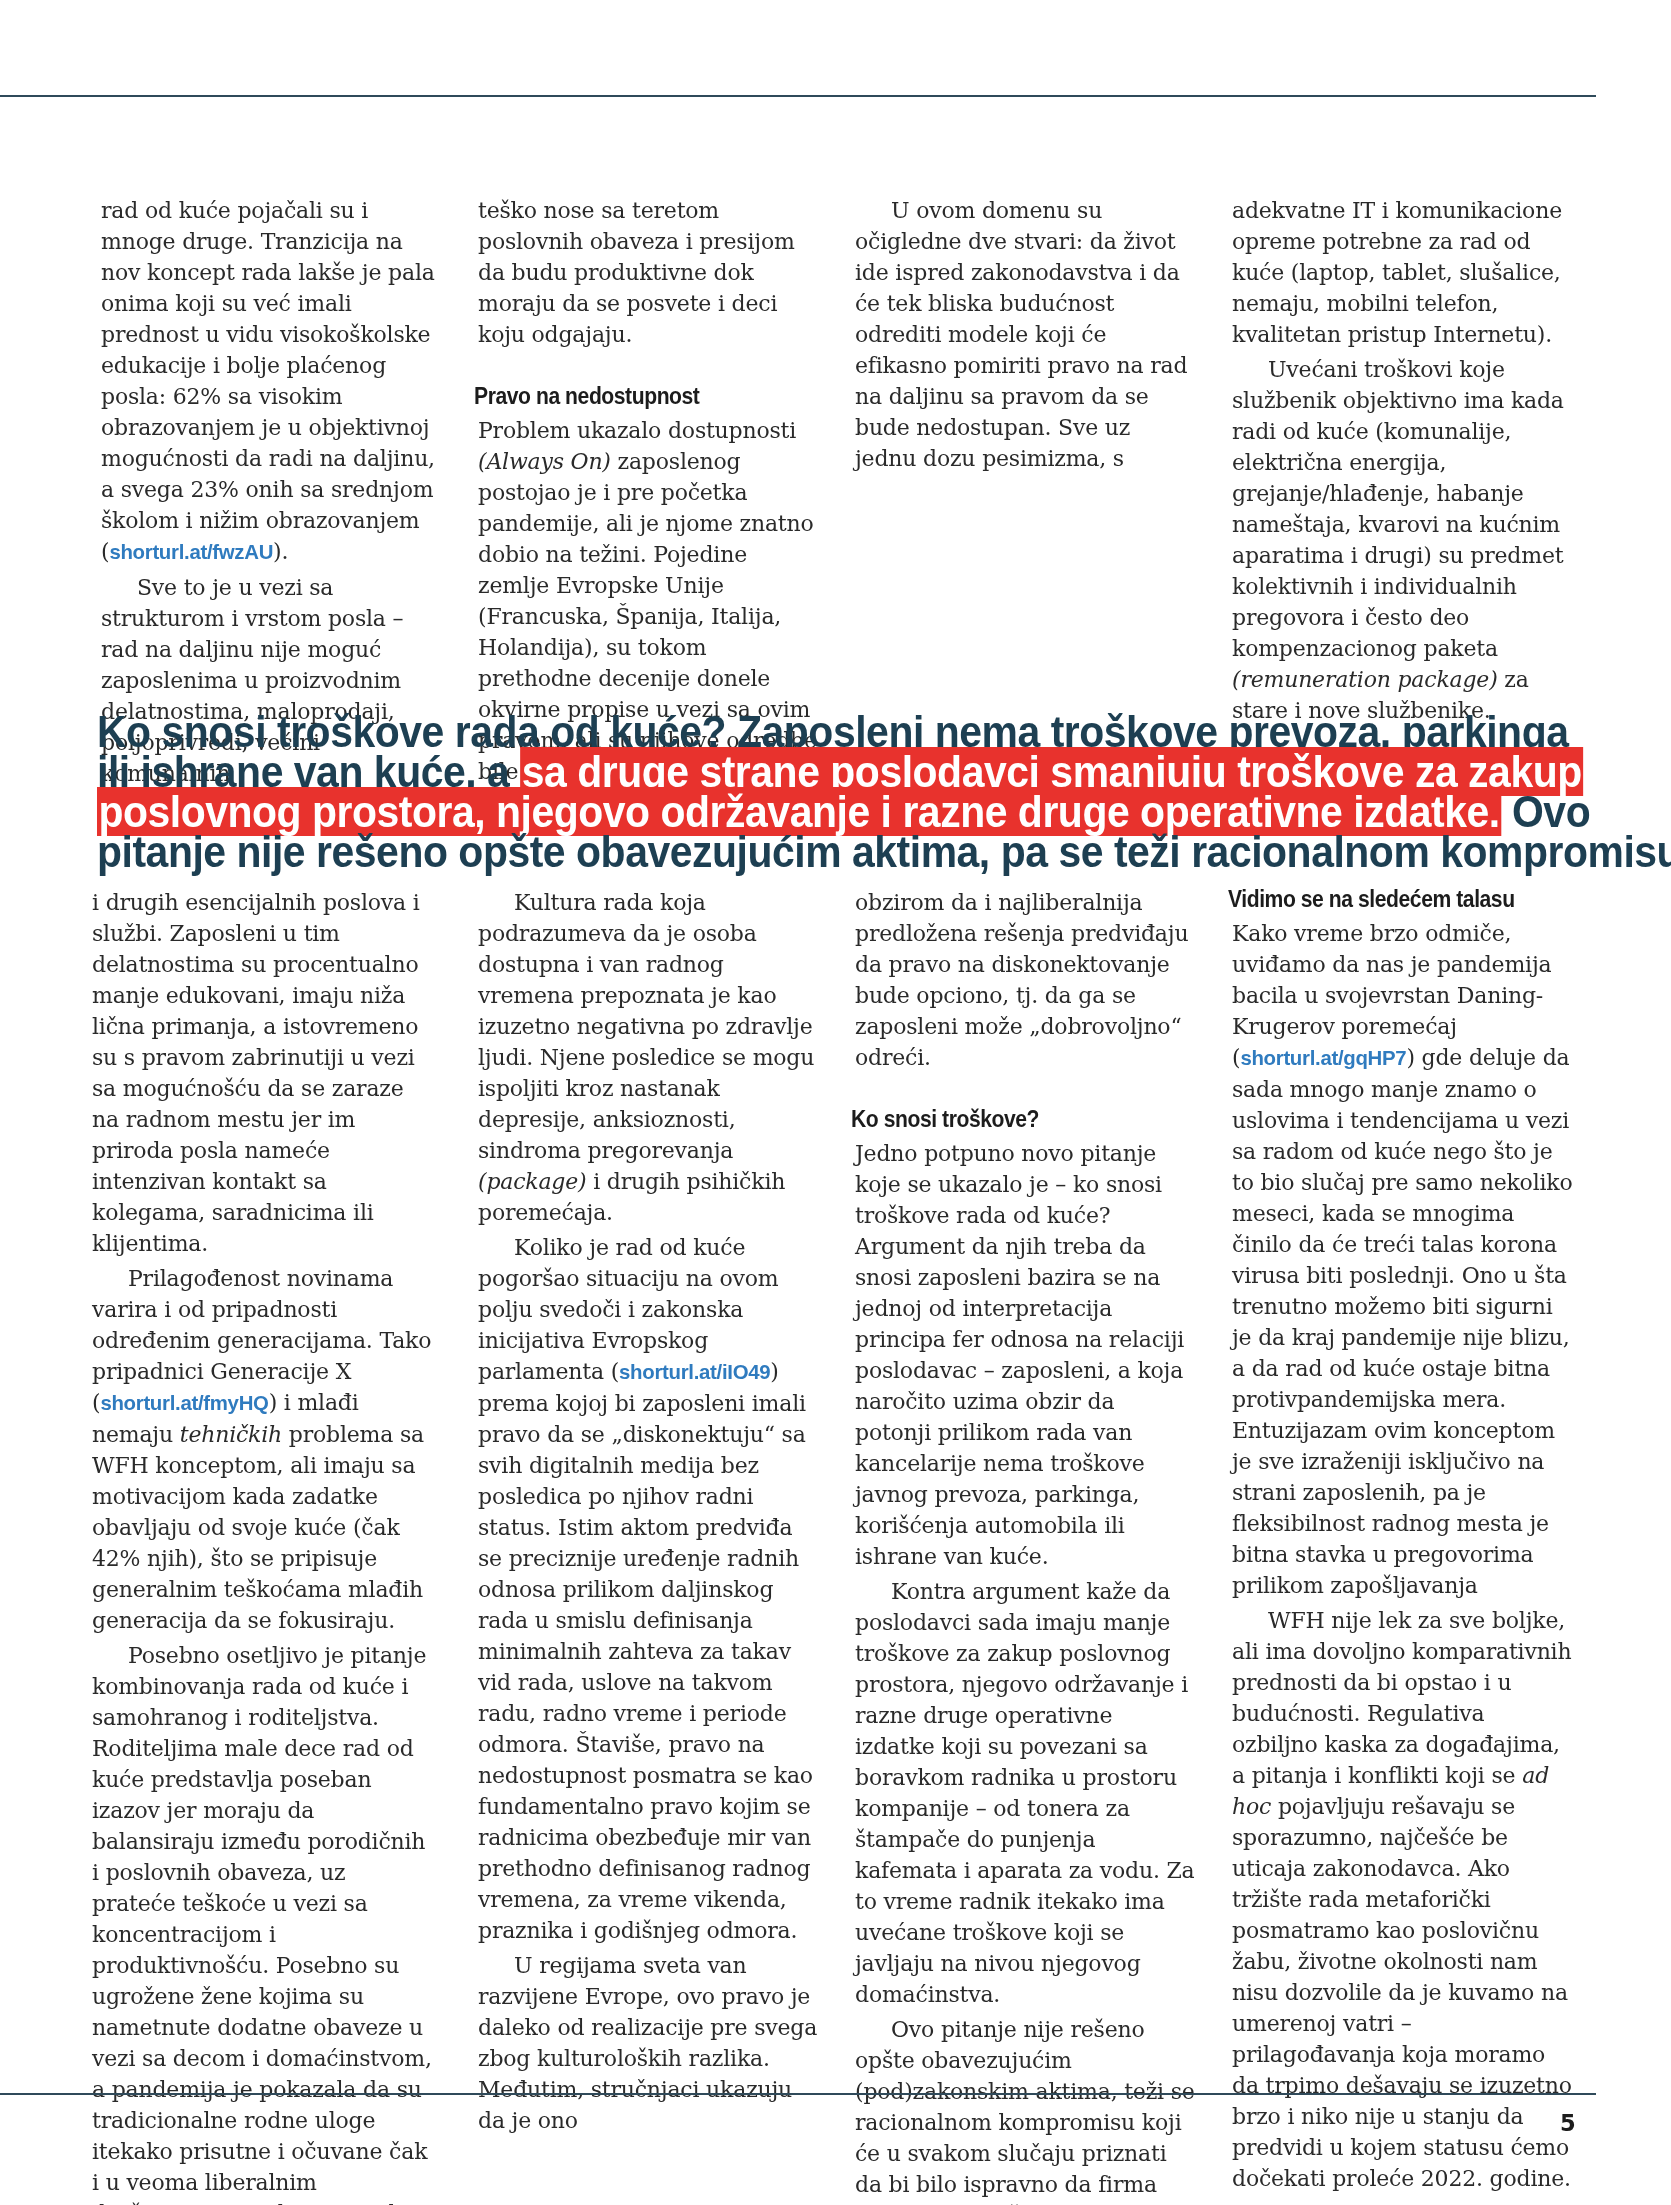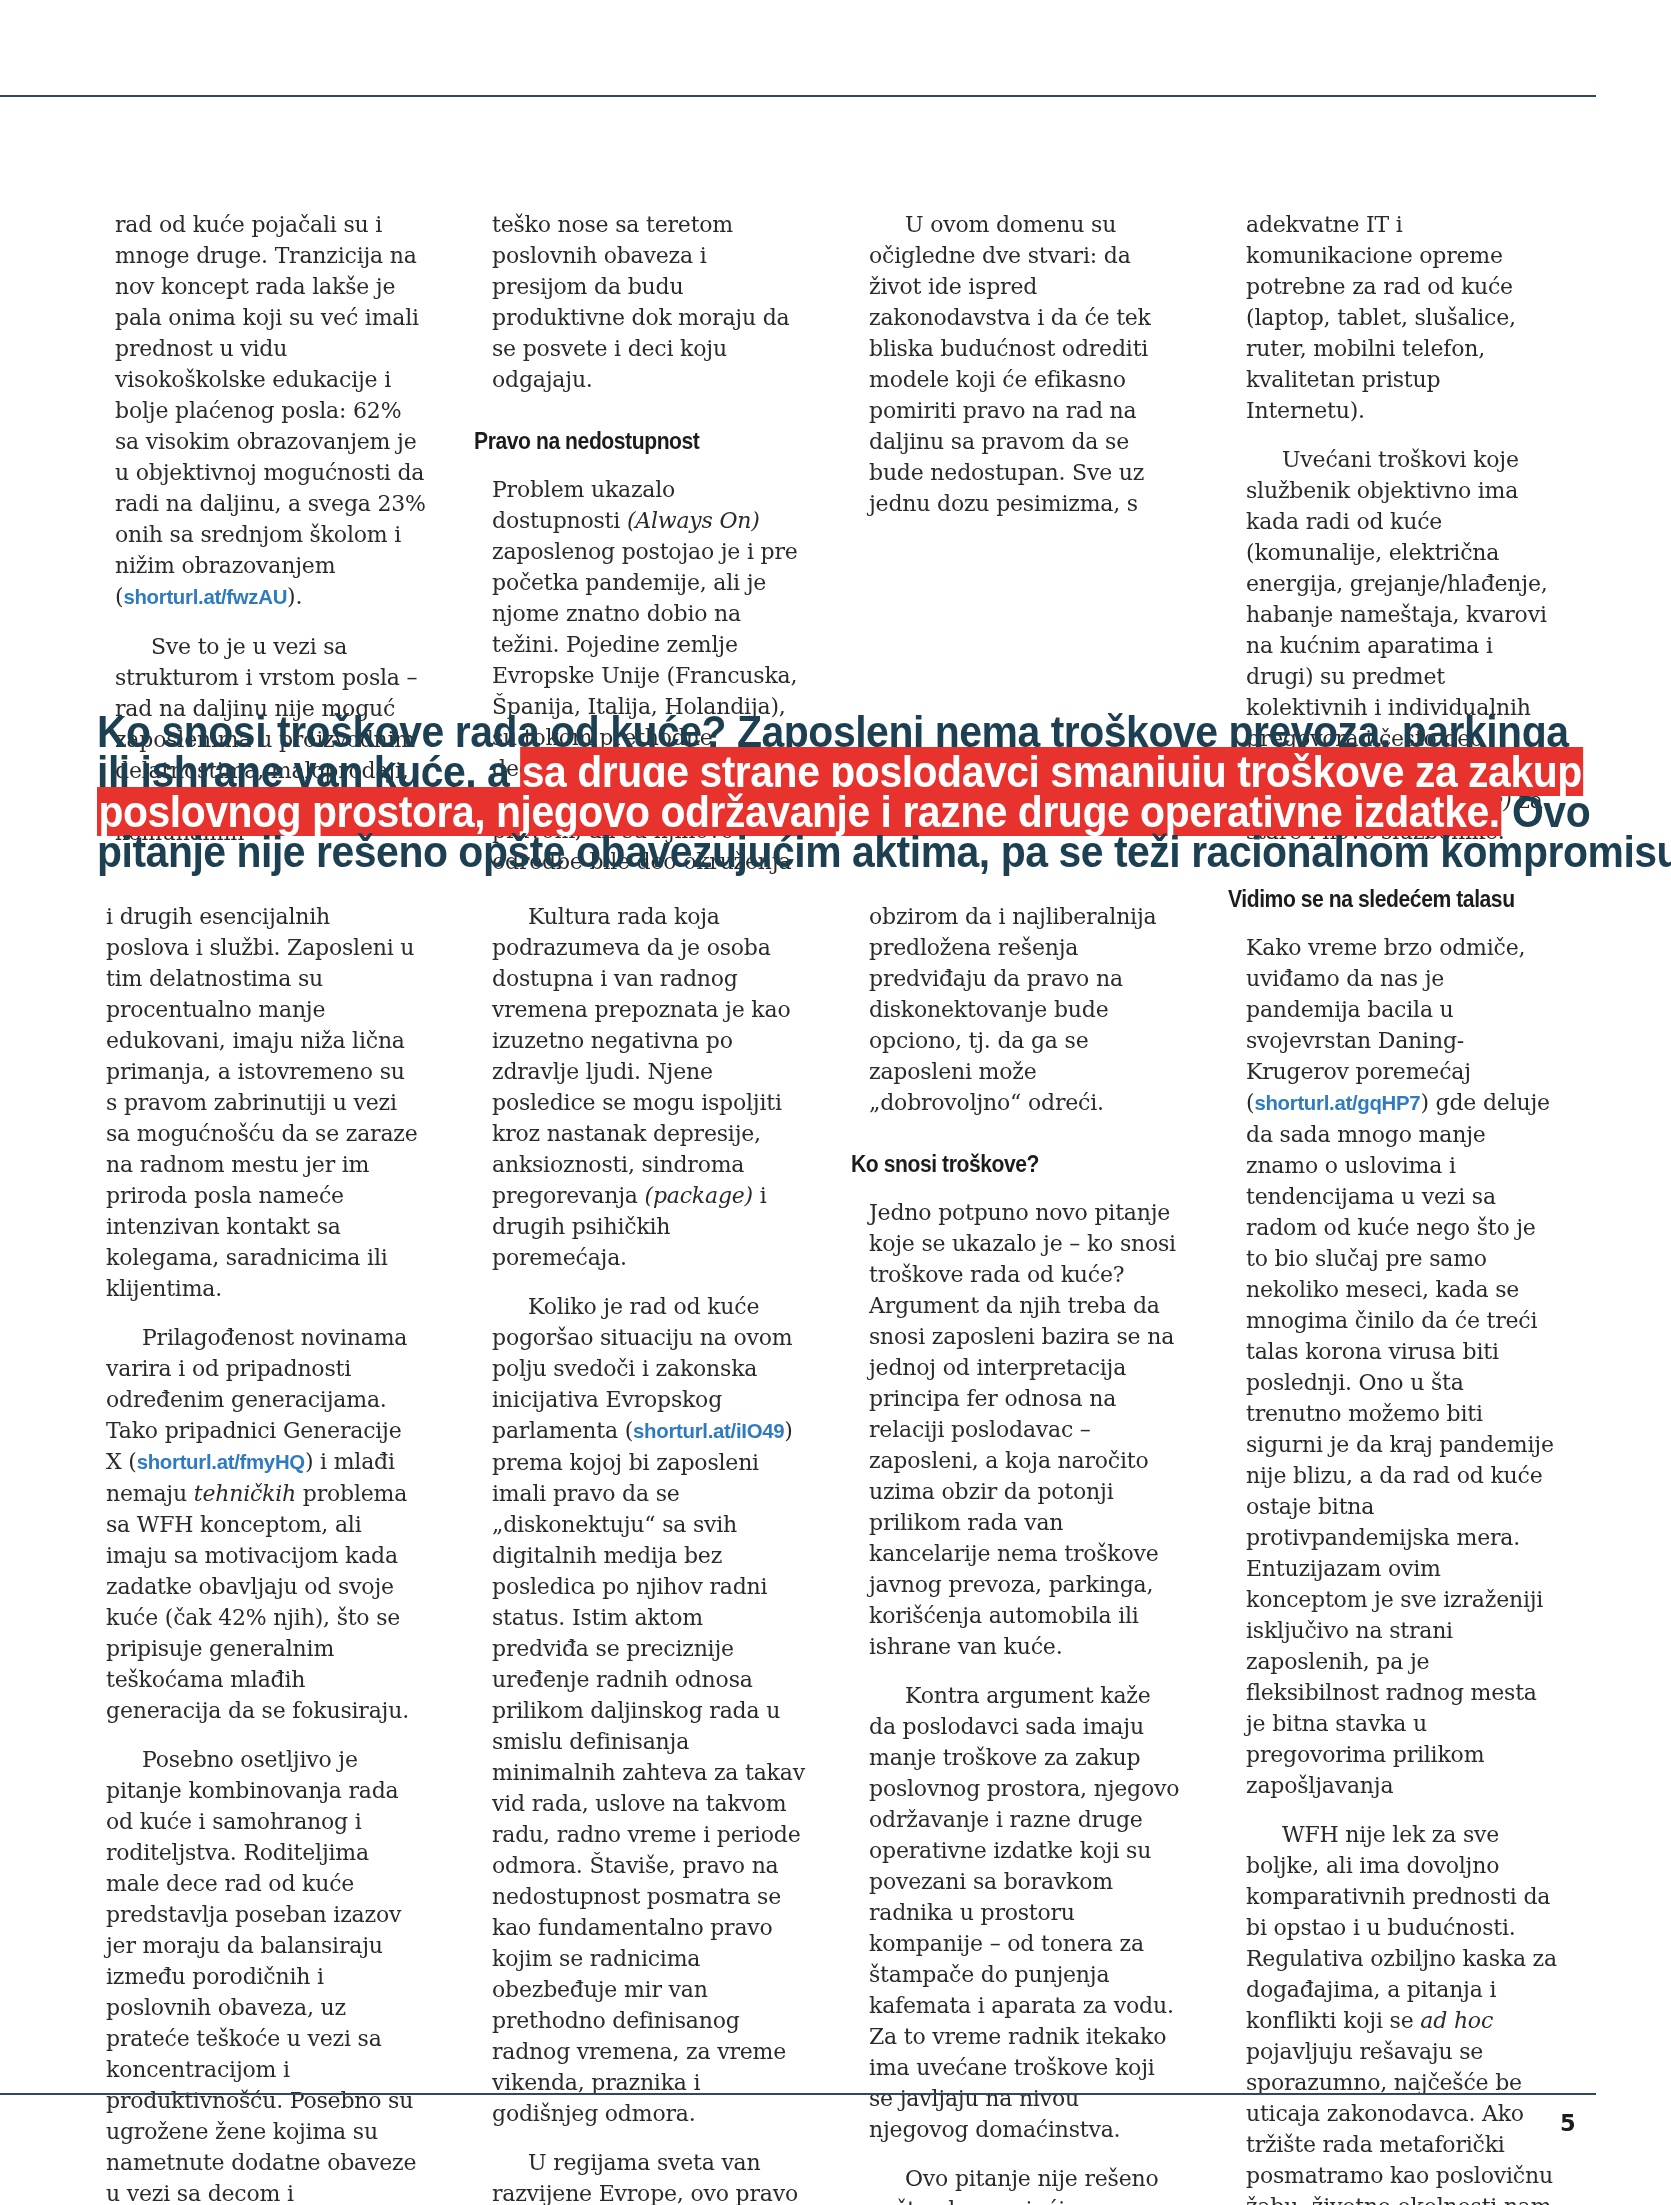--- a/index.html
+++ b/index.html
@@ -3,21 +3,21 @@
 <meta charset="utf-8">
 <style>
   html, body { margin: 0; padding: 0; background: #ffffff; }
   body { width: 1671px; height: 2205px; position: relative; overflow: hidden;
          font-family: "DejaVu Serif", "Liberation Serif", serif; color: #2a2a2a; }
   .rule { position: absolute; left: 0; height: 2.3px; background: #2f4a5a; }
   .rule.top { top: 95px; width: 1596px; }
   .rule.bottom { top: 2093px; width: 1596px; }
   .col { position: absolute; width: 349px; font-size: 22px; line-height: 31px;
          letter-spacing: -0.2px; }
-  .col p { margin: 18px; text-align: left; }
+  .col p { margin: 4px; text-align: left; }
   .col p.indent { text-indent: 36px; }
   .col h3 { margin: 30px 0 0 0; font-family: "Liberation Sans", "DejaVu Sans", sans-serif;
             font-weight: 700; font-size: 24px; line-height: 31px; color: #1c1c1c;
             letter-spacing: -0.5px; transform: scaleX(0.88); transform-origin: left; white-space: nowrap; }
   .col h3.first { margin-top: 0; }
   .link { color: #2f7bbf; font-family: "Liberation Sans", "DejaVu Sans", sans-serif;
           font-weight: 700; font-size: 20.4px; letter-spacing: -0.3px; }
   em { font-style: italic; }
   #c1 { left: 97px; top: 191px; }
   #c2 { left: 474px; top: 191px; }
@@ -49,21 +49,21 @@
   <p>teško nose sa teretom poslovnih obaveza i presijom da budu produktivne dok moraju da se posvete i deci koju odgajaju.</p>
   <h3>Pravo na nedostupnost</h3>
   <p><span>Problem ukazalo dostupnosti </span><em>(Always On)</em><span> zaposlenog postojao je i pre početka pandemije, ali je njome znatno dobio na težini. Pojedine zemlje Evropske Unije (Francuska, Španija, Italija, Holandija), su tokom prethodne decenije donele okvirne propise u vezi sa ovim pravom, ali su njihove odredbe bile deo okruženja</span></p>
 </div>
 
 <div class="col" id="c3">
   <p class="indent">U ovom domenu su očigledne dve stvari: da život ide ispred zakonodavstva i da će tek bliska budućnost odrediti modele koji će efikasno pomiriti pravo na rad na daljinu sa pravom da se bude nedostupan. Sve uz jednu dozu pesimizma, s</p>
 </div>
 
 <div class="col" id="c4">
-  <p>adekvatne IT i komunikacione opreme potrebne za rad od kuće (laptop, tablet, slušalice, ruter, mobilni telefon, kvalitetan pristup Internetu).</p>
+  <p>adekvatne IT i komunikacione opreme potrebne za rad od kuće (laptop, tablet, slušalice, nemaju, mobilni telefon, kvalitetan pristup Internetu).</p>
   <p class="indent"><span>Uvećani troškovi koje službenik objektivno ima kada radi od kuće (komunalije, električna energija, grejanje/hlađenje, habanje nameštaja, kvarovi na kućnim aparatima i drugi) su predmet kolektivnih i individualnih pregovora i često deo kompenzacionog paketa </span><em>(remuneration package)</em><span> za stare i nove službenike.</span></p>
 </div>
 
 <div class="pullquote">
   <span class="pq-line">Ko snosi troškove rada od kuće? Zaposleni nema troškove prevoza, parkinga</span>
   <span class="pq-line"><span>ili ishrane van kuće, a </span><span class="hl">sa druge strane poslodavci smanjuju troškove za zakup </span></span>
   <span class="pq-line"><span class="hl">poslovnog prostora, njegovo održavanje i razne druge operativne izdatke.</span><span> Ovo</span></span>
   <span class="pq-line">pitanje nije rešeno opšte obavezujućim aktima, pa se teži racionalnom kompromisu</span>
 </div>
 

